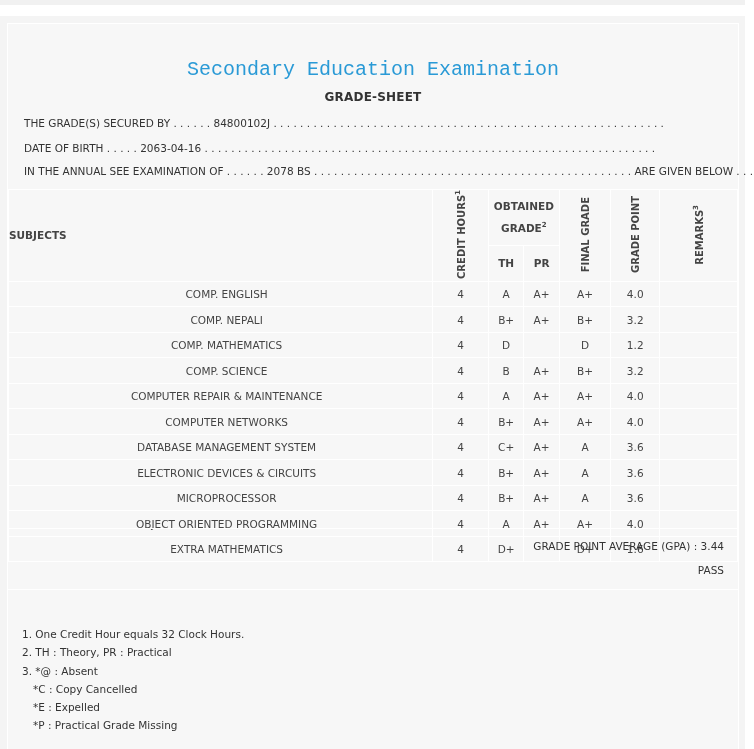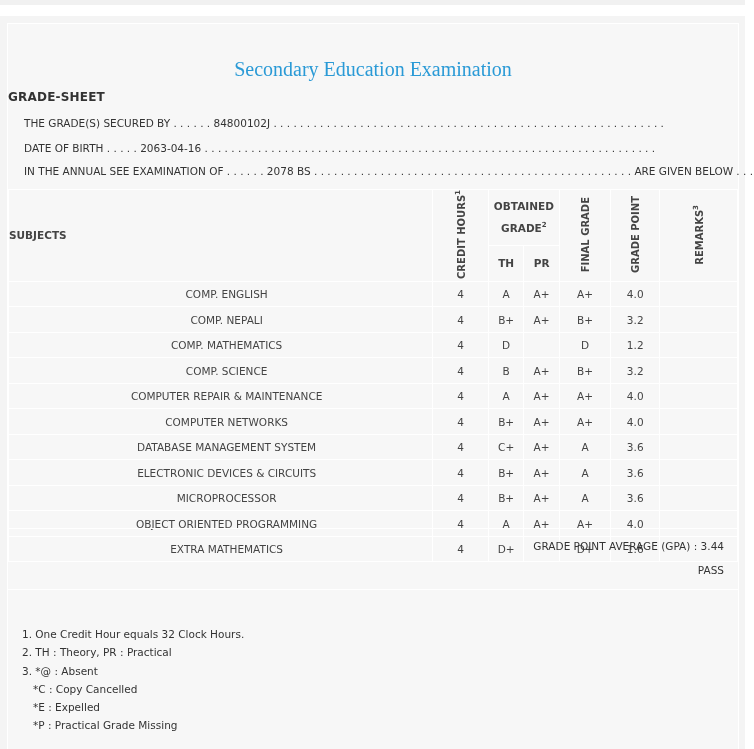--- a/index.html
+++ b/index.html
@@ -3,22 +3,22 @@
 <meta charset="utf-8">
 <style>
   html, body { margin:0; padding:0; background:#ffffff; }
   body { width:754px; height:749px; overflow:hidden; position:relative;
          font-family:"DejaVu Sans", sans-serif; color:#333; }
   .topstrip { position:absolute; left:0; top:0; width:745px; height:5px; background:#f1f1f1; }
   .panel { position:absolute; left:0; top:16px; width:745px; height:740px; background:#f4f4f4; }
   .inner { position:absolute; left:7px; top:7px; width:730px; height:740px;
            background:#f7f7f7; border-left:1px solid #fff; border-top:1px solid #fff; border-right:1px solid #fff; }
   .title { position:absolute; left:0; width:730px; top:34px; text-align:center;
-           font-family:Liberation Serif, serif; font-size:20px; color:#2a9ad6; font-weight:normal; }
-  .subtitle { position:absolute; left:0; width:730px; top:66px; text-align:left;
+           font-family:Liberation Mono, monospace; font-size:20px; color:#2a9ad6; font-weight:normal; }
+  .subtitle { position:absolute; left:0; width:730px; top:66px; text-align:center;
               font-size:12px; font-weight:bold; color:#333; letter-spacing:0.2px; }
   .info { position:absolute; left:16px; font-size:10.5px; color:#333; white-space:nowrap; }
   .info1 { top:93px; } .info2 { top:118px; } .info3 { top:141px; }
   table.grades { position:absolute; left:0; top:165px; width:730px; border-collapse:collapse;
                  font-size:10.5px; color:#444; }
   table.grades td, table.grades th { border:1px solid #fff; padding:0; font-weight:normal; }
   table.grades thead th { font-weight:bold; color:#444; }
   th.subj { text-align:left; padding-left:12px; width:418px; height:62px; font-size:10.5px; }
   .vert { writing-mode:vertical-rl; transform:rotate(180deg); display:inline-block;
           font-size:10px; line-height:11px; text-align:center; font-weight:bold; }

